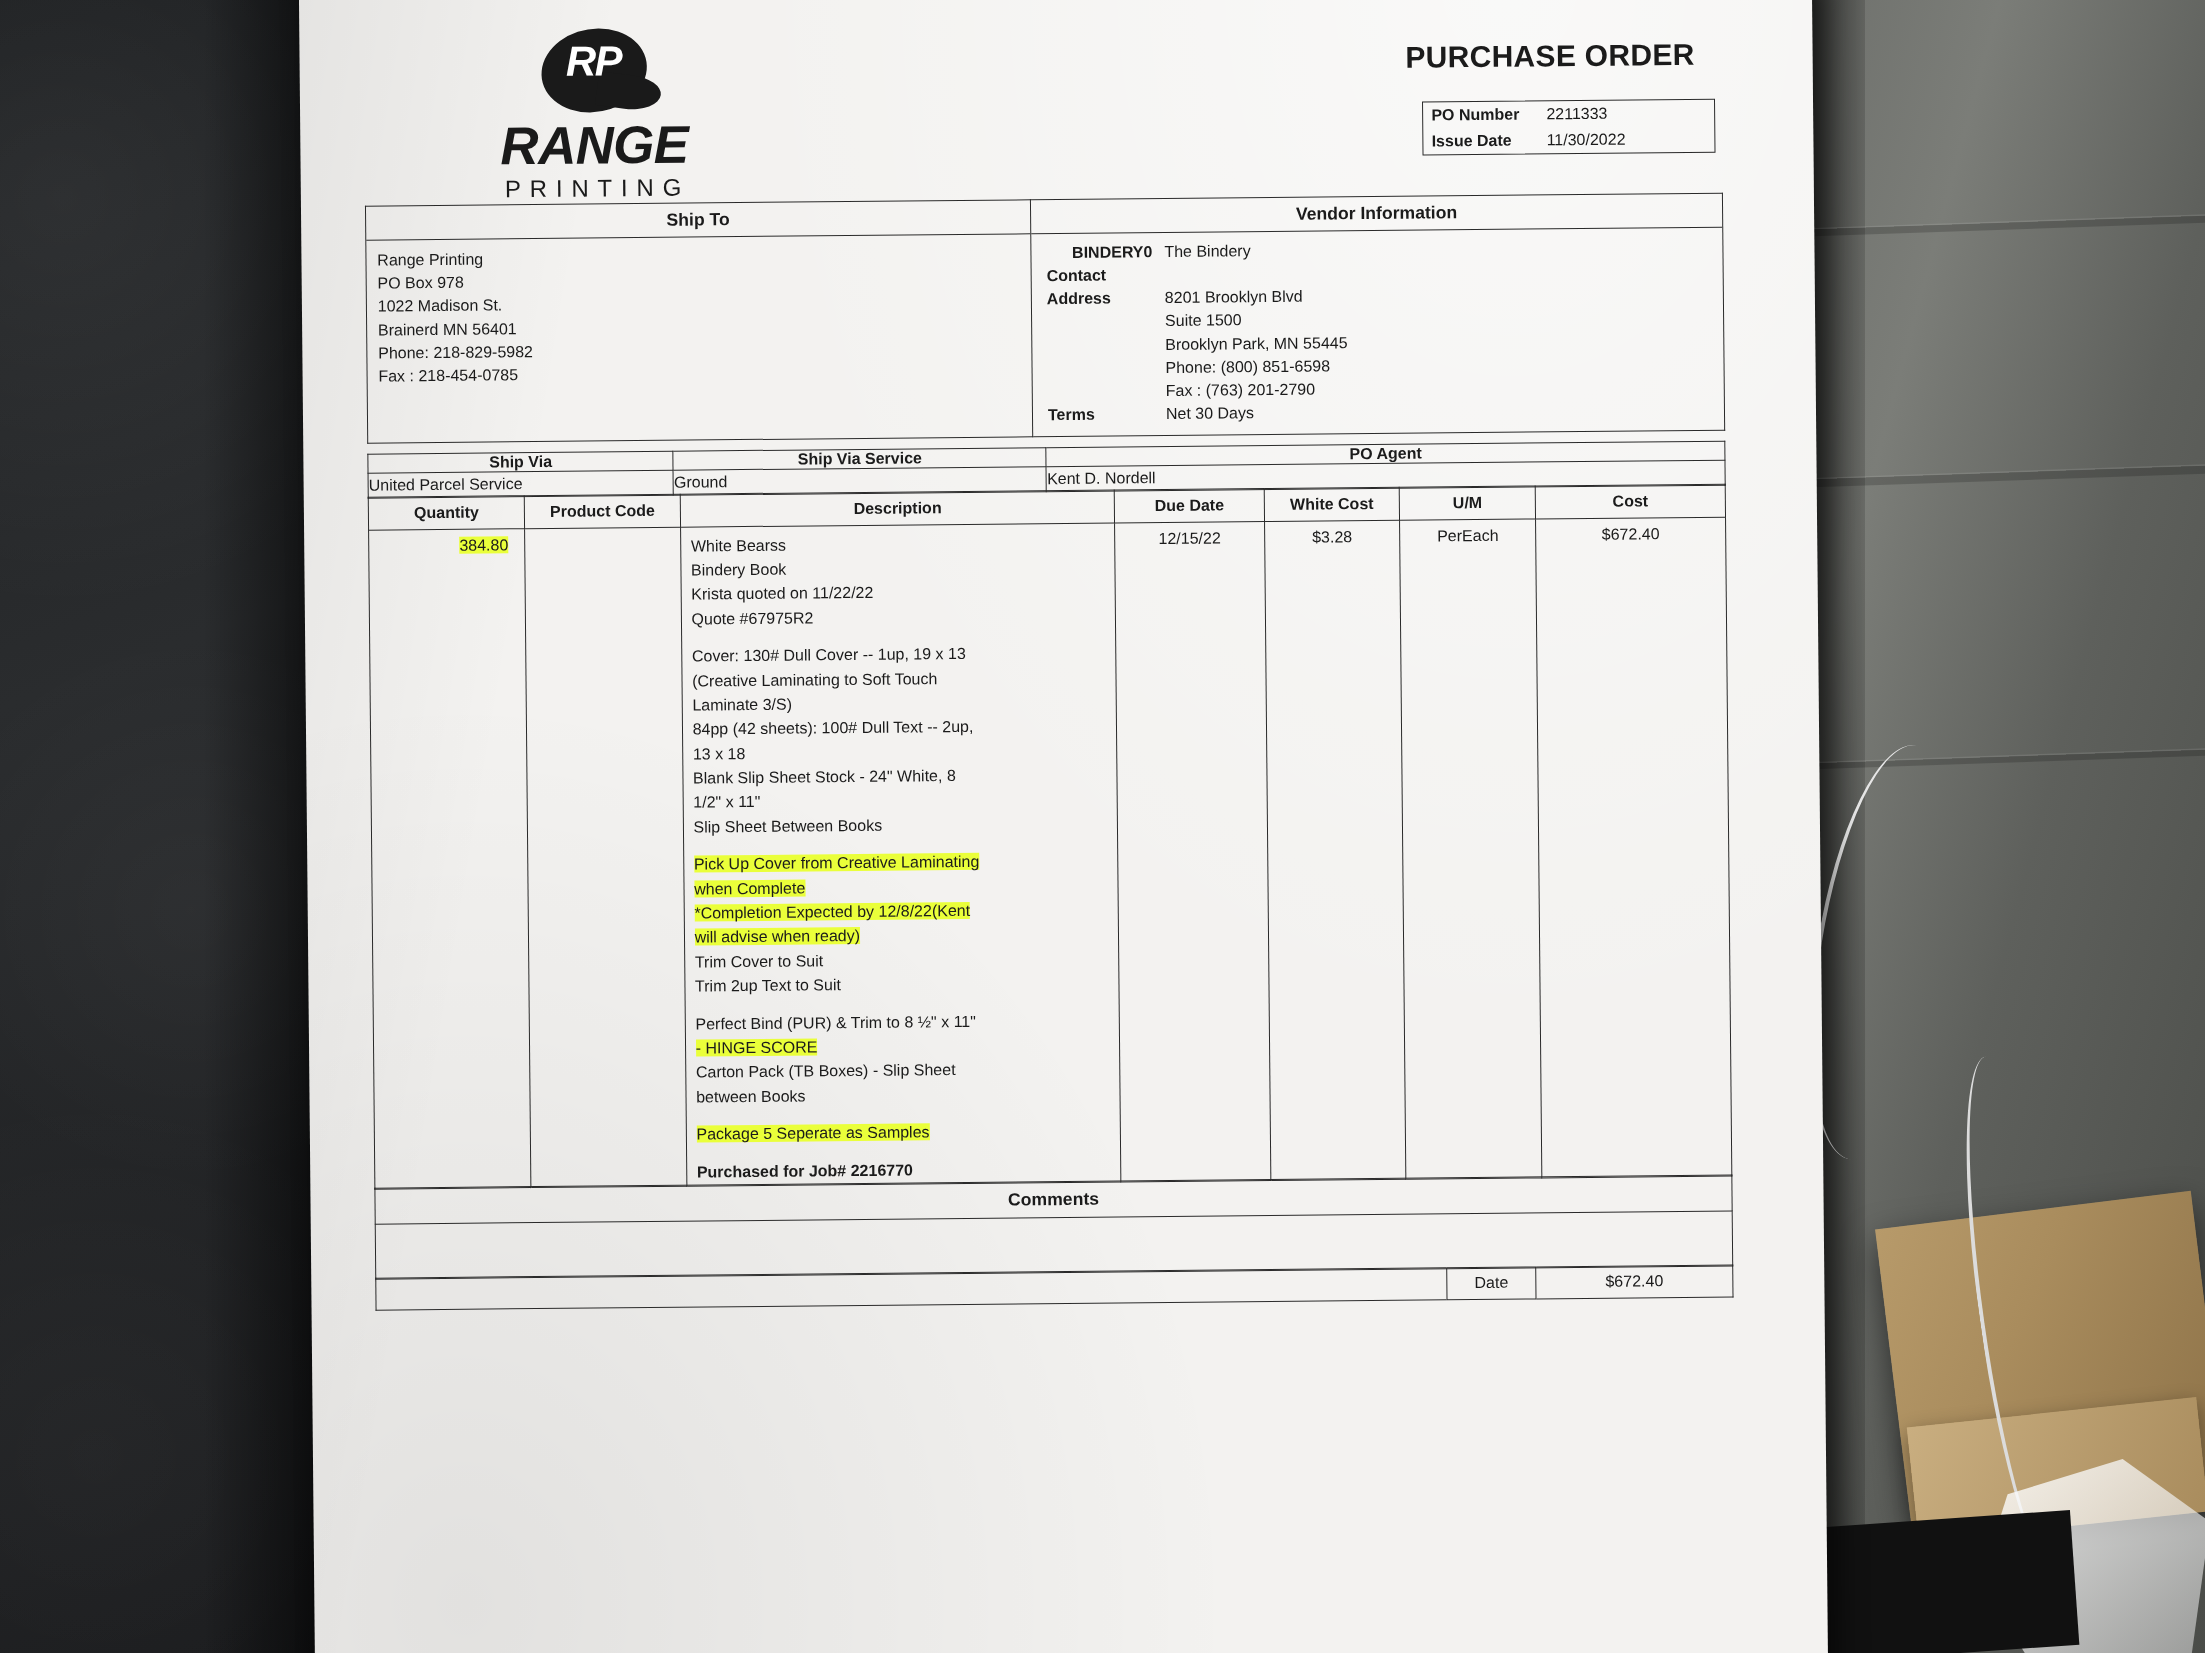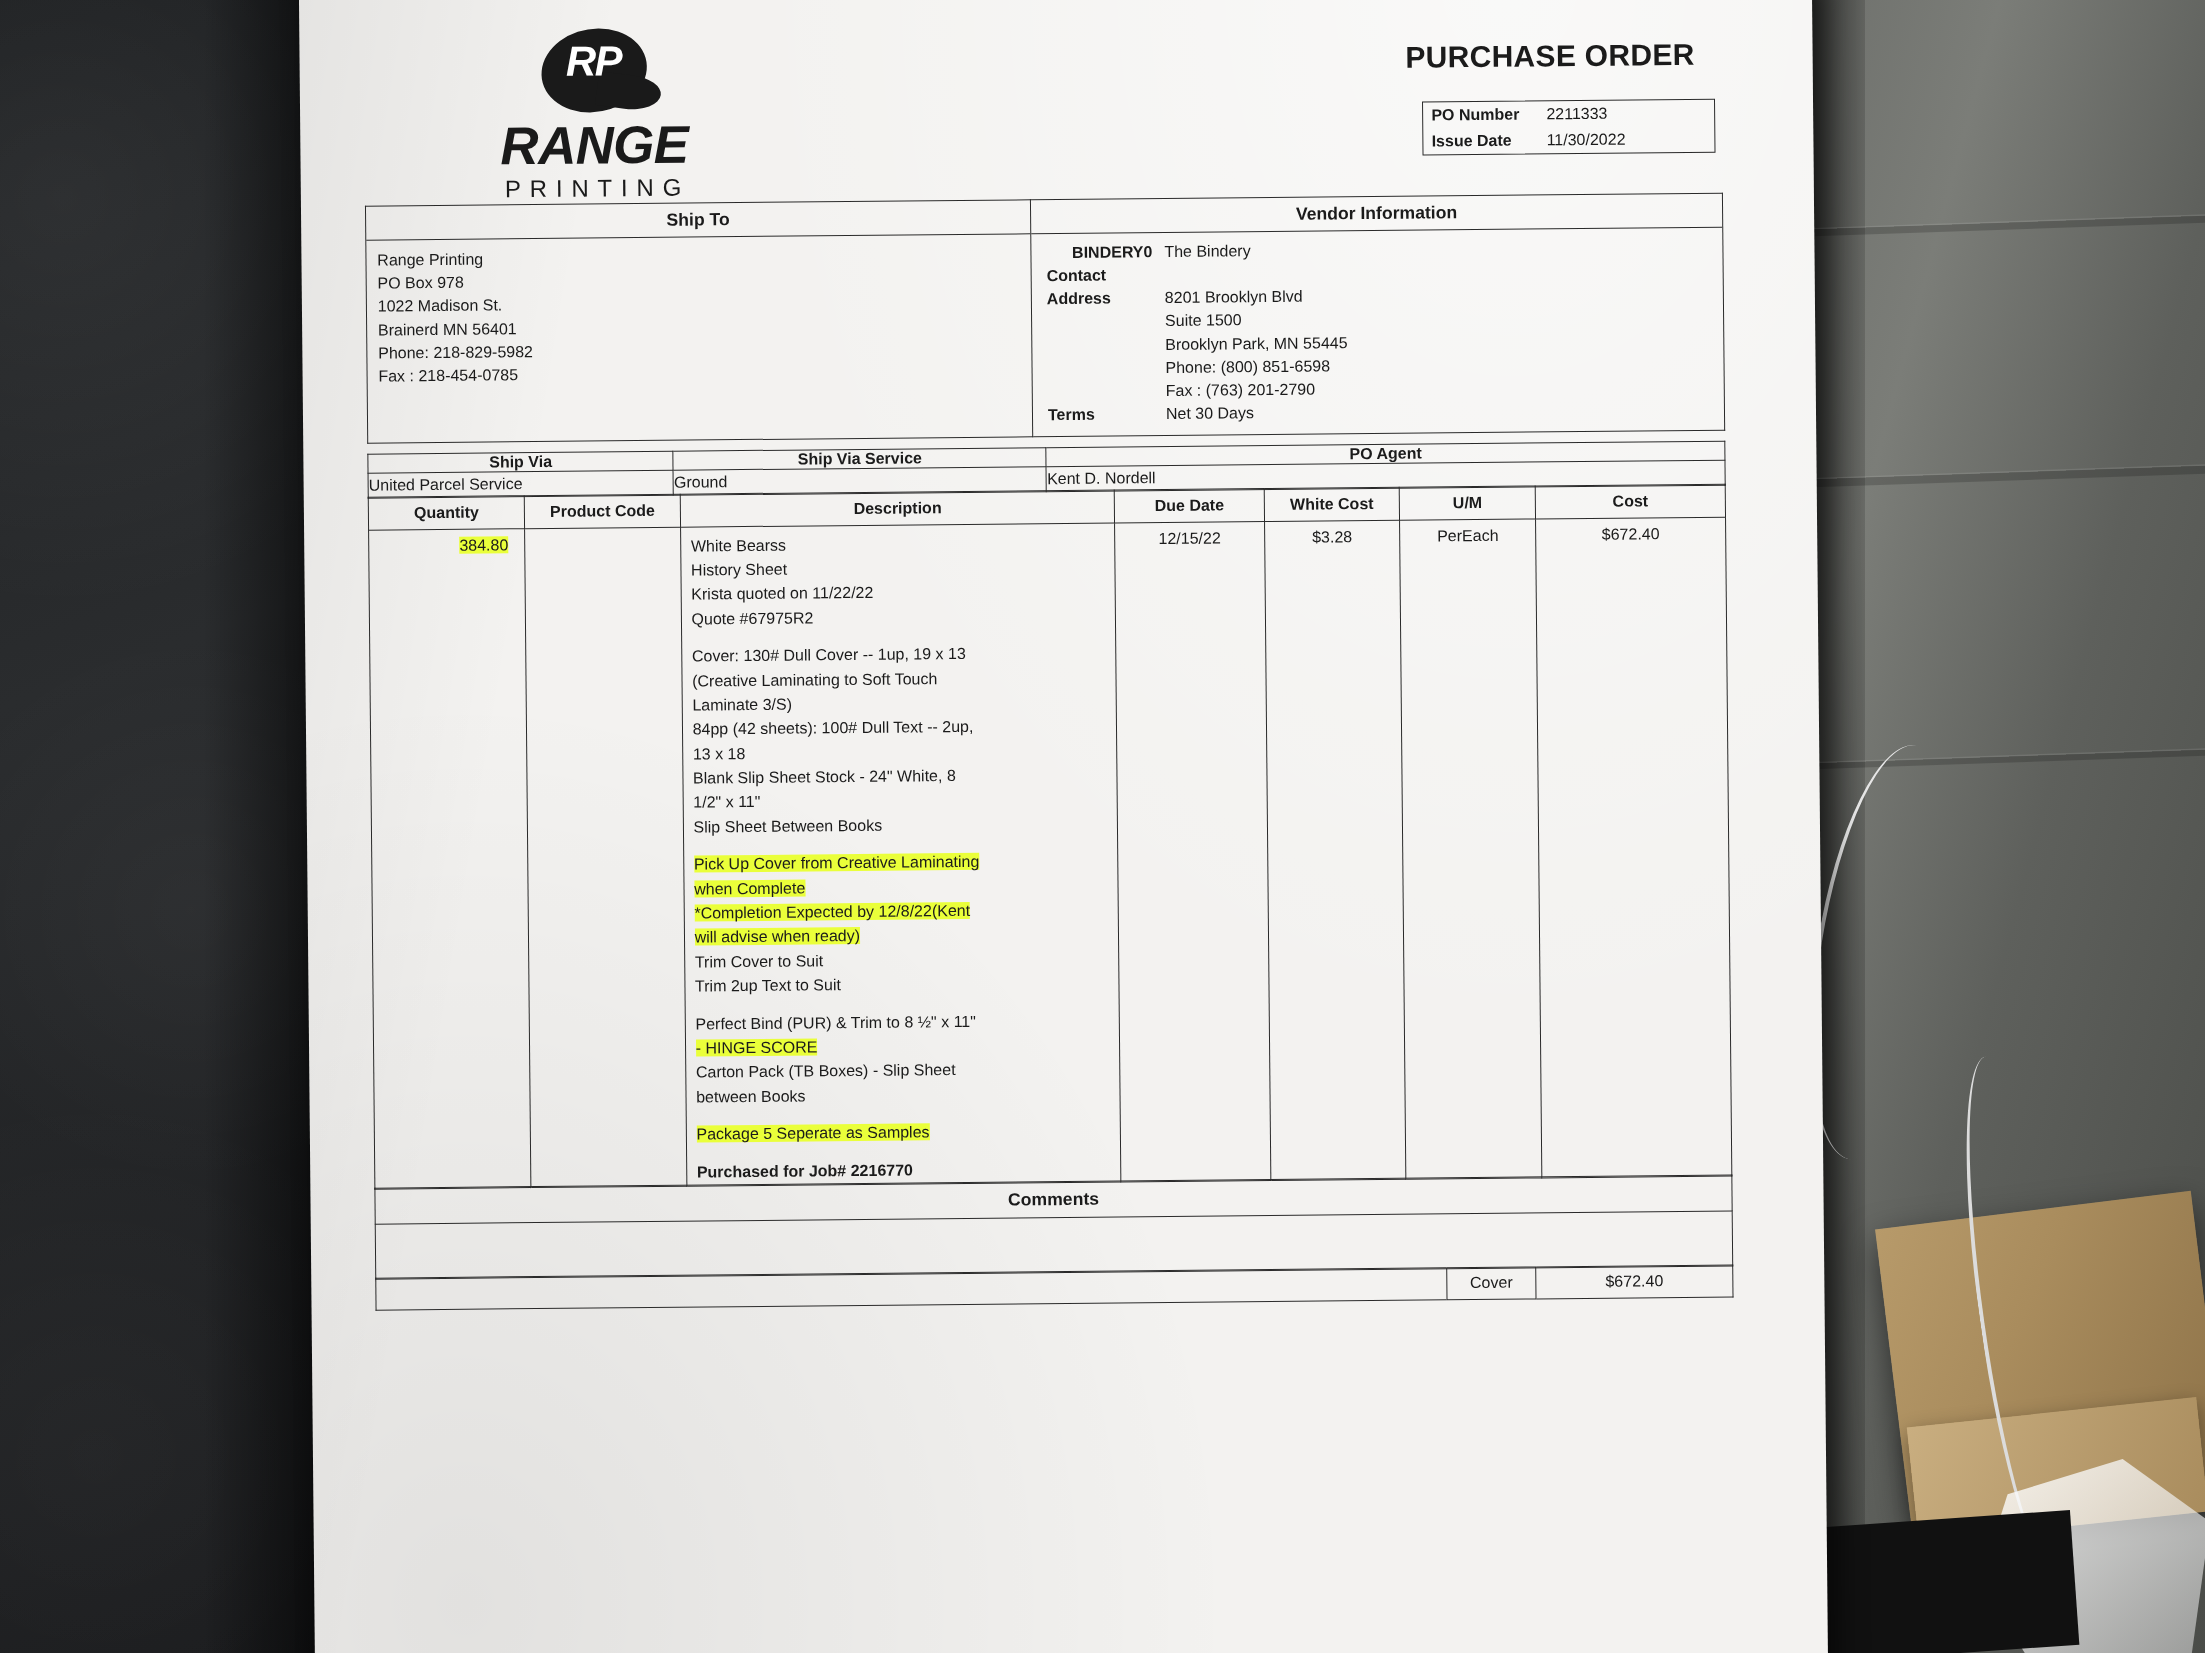--- a/index.html
+++ b/index.html
@@ -418,21 +418,21 @@
         <th>Cost</th>
       </tr>
       <tr>
         <td class="qty">
           <span class="hl">384.80</span>
         </td>
         <td class="ctr"></td>
         <td class="desc">
           <div id="desc-target">
                 <div class="desc-line"><span>White Bearss</span></div>
-                <div class="desc-line"><span>History Sheet</span></div>
+                <div class="desc-line"><span>Bindery Book</span></div>
                 <div class="desc-line"><span>Krista quoted on 11/22/22</span></div>
                 <div class="desc-line"><span>Quote #67975R2</span></div>
                 <div class="desc-gap"></div>
                 <div class="desc-line"><span>Cover: 130# Dull Cover -- 1up, 19 x 13</span></div>
                 <div class="desc-line"><span>(Creative Laminating to Soft Touch</span></div>
                 <div class="desc-line"><span>Laminate 3/S)</span></div>
                 <div class="desc-line"><span>84pp (42 sheets): 100# Dull Text -- 2up,</span></div>
                 <div class="desc-line"><span>13 x 18</span></div>
                 <div class="desc-line"><span>Blank Slip Sheet Stock - 24" White, 8</span></div>
                 <div class="desc-line"><span>1/2" x 11"</span></div>
@@ -473,19 +473,19 @@
       <tr>
         <td>
           <div class="comments-body cell-pad"></div>
         </td>
       </tr>
     </tbody>
       </table>
 
     <div class="totals-row">
       <div class="totals-spacer"></div>
-      <div class="totals-label">Cover</div>
+      <div class="totals-label">Date</div>
       <div class="totals-value">$672.40</div>
     </div>
 
   </div>
 </div>
 
 
 </body></html>

